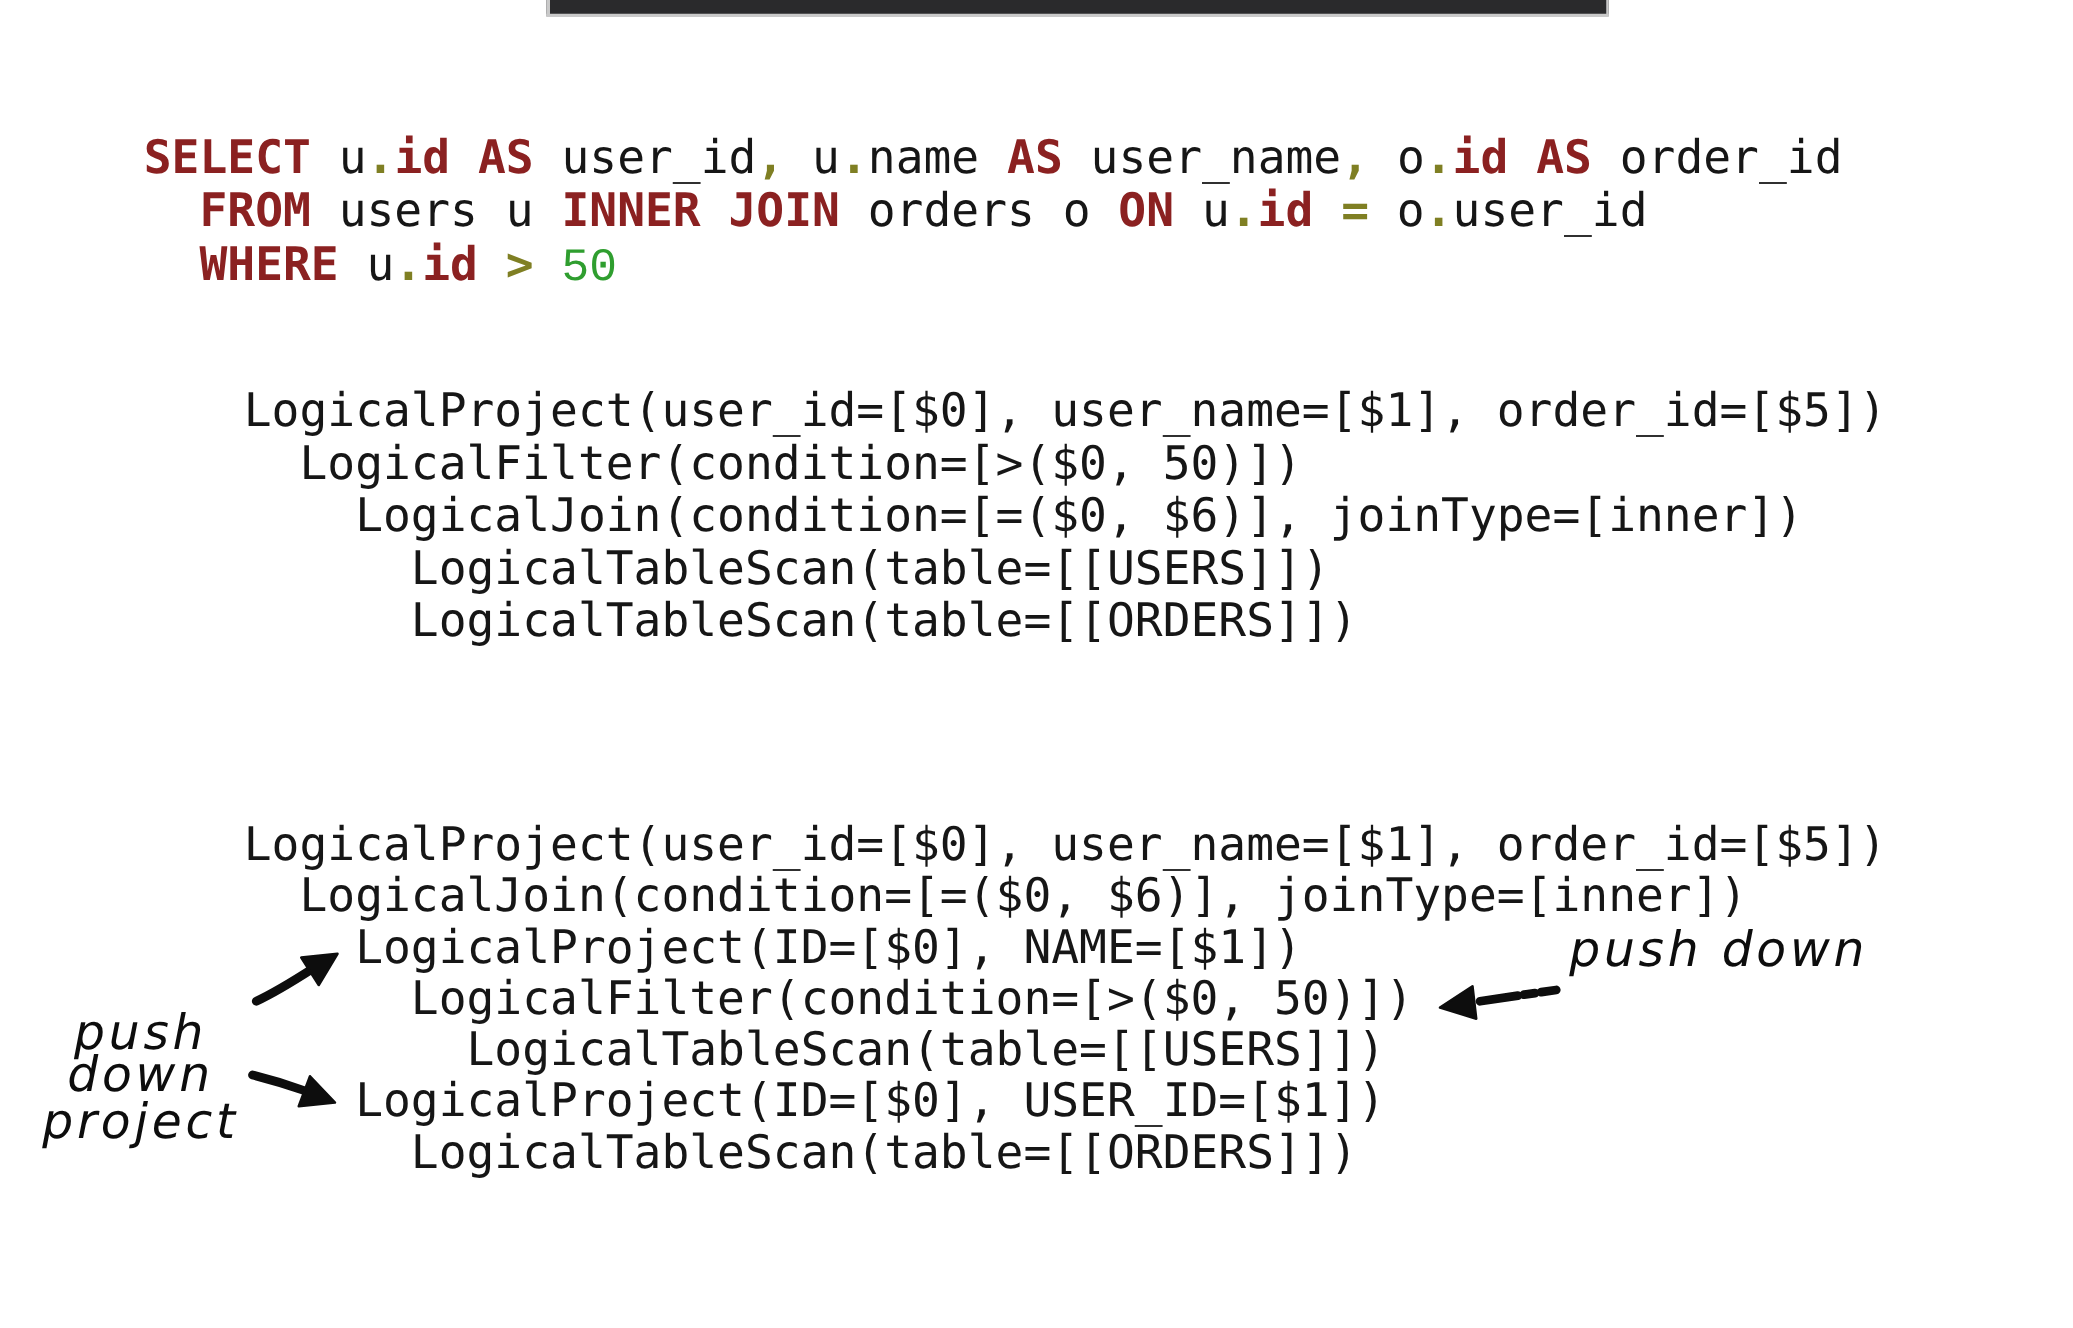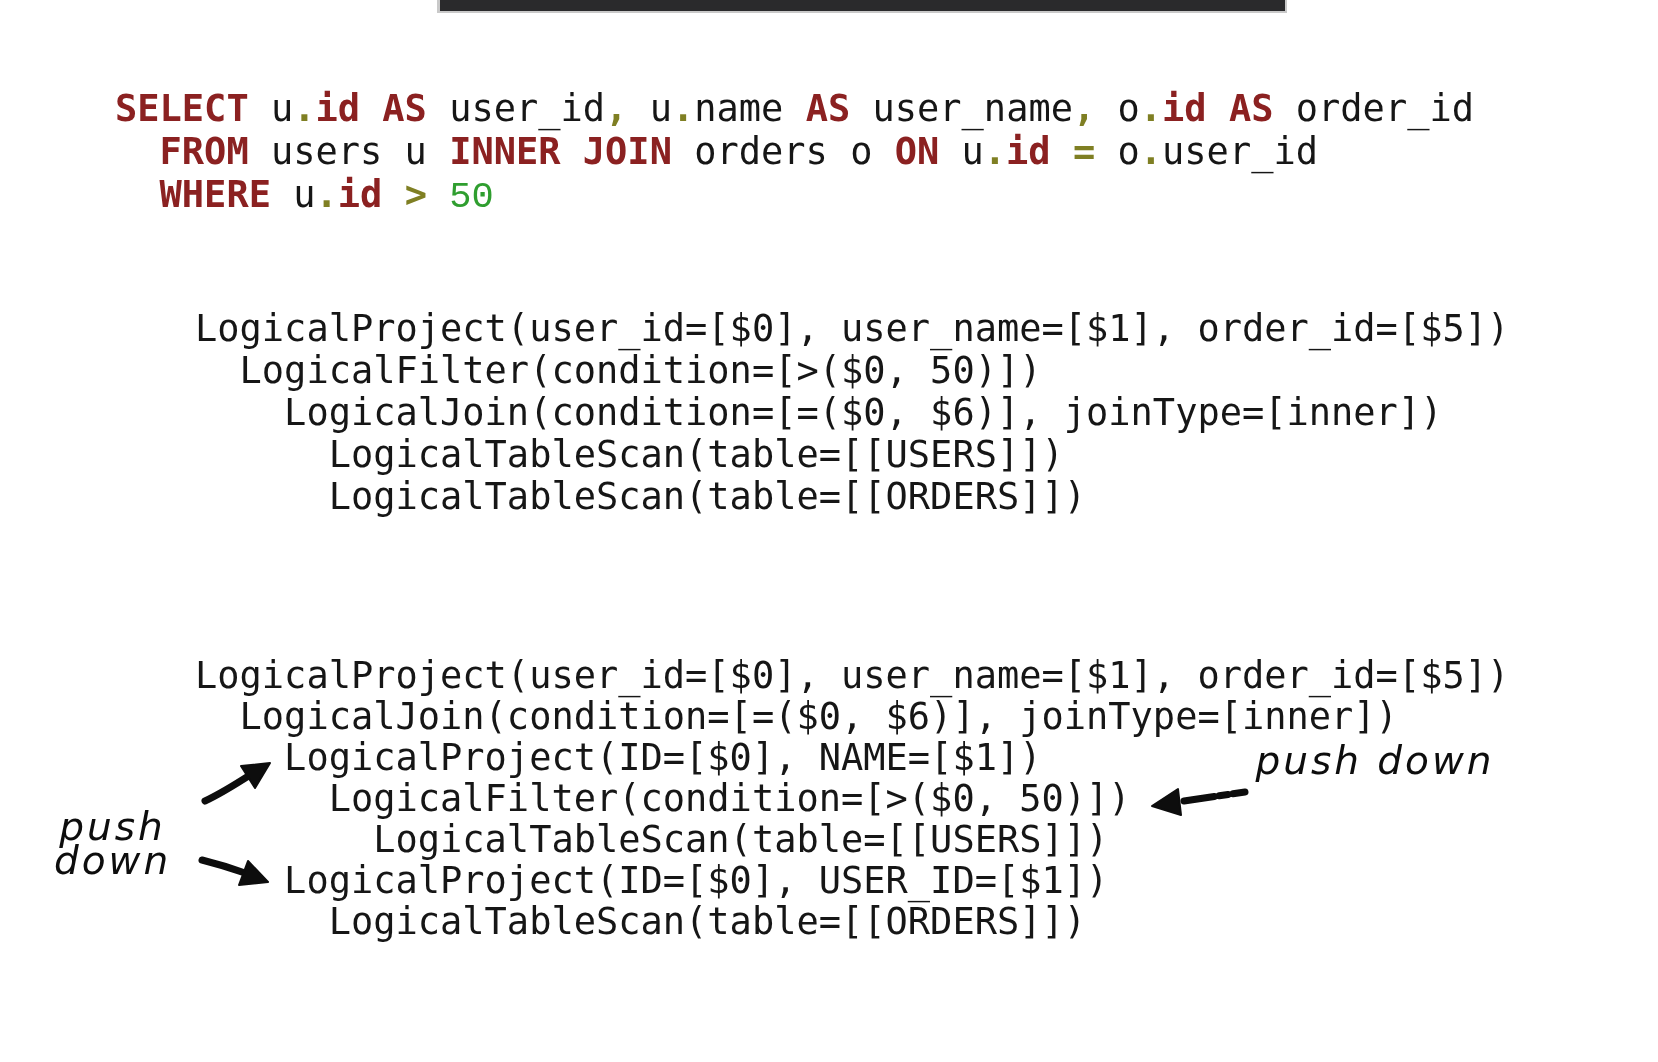--- a/index.html
+++ b/index.html
@@ -11,21 +11,21 @@
     font-family:"DejaVu Sans", sans-serif;}
   .abs{position:absolute;}
 
   
   .top-bar{left:437px;top:0;width:850px;height:13px;background:var(--bar);
     border-left:3px solid #c9c9c9;border-bottom:2px solid #c9c9c9;border-right:2px solid #c9c9c9;}
 
   
   pre.code{font-family:"DejaVu Sans Mono","Liberation Mono",monospace;
     font-size:37px;color:var(--code);white-space:pre;}
-  pre.sql{left:115px;top:87px;line-height:43px;}
+  pre.sql{left:115px;top:104px;line-height:43px;}
   pre.plan-before{left:195px;top:308px;line-height:42px;}
   pre.plan-after{left:195px;top:655px;line-height:41px;}
   .tok-k{color:var(--kw);font-weight:bold;}
   .tok-o{color:var(--op);font-weight:bold;}
   .tok-n{color:var(--num);font-family:Liberation Mono, monospace;}
   .tok-p{color:var(--code);}
 
   
   .note{font-family:"DejaVu Sans", sans-serif;font-style:italic;color:var(--hand);
     font-size:39px;line-height:34px;letter-spacing:3px;text-align:center;}
@@ -44,20 +44,21 @@
 <div class="abs top-bar"></div>
 
 <pre class="abs code sql"><div><span class="tok-k">SELECT</span><span class="tok-p"> u</span><span class="tok-o">.</span><span class="tok-k">id</span><span class="tok-p"> </span><span class="tok-k">AS</span><span class="tok-p"> user_id</span><span class="tok-o">,</span><span class="tok-p"> u</span><span class="tok-o">.</span><span class="tok-p">name </span><span class="tok-k">AS</span><span class="tok-p"> user_name</span><span class="tok-o">,</span><span class="tok-p"> o</span><span class="tok-o">.</span><span class="tok-k">id</span><span class="tok-p"> </span><span class="tok-k">AS</span><span class="tok-p"> order_id</span></div><div><span class="tok-p">  </span><span class="tok-k">FROM</span><span class="tok-p"> users u </span><span class="tok-k">INNER JOIN</span><span class="tok-p"> orders o </span><span class="tok-k">ON</span><span class="tok-p"> u</span><span class="tok-o">.</span><span class="tok-k">id</span><span class="tok-p"> </span><span class="tok-o">=</span><span class="tok-p"> o</span><span class="tok-o">.</span><span class="tok-p">user_id</span></div><div><span class="tok-p">  </span><span class="tok-k">WHERE</span><span class="tok-p"> u</span><span class="tok-o">.</span><span class="tok-k">id</span><span class="tok-p"> </span><span class="tok-o">&gt;</span><span class="tok-p"> </span><span class="tok-n">50</span></div></pre>
 
 <pre class="abs code plan-before"><div>LogicalProject(user_id=[$0], user_name=[$1], order_id=[$5])</div><div>  LogicalFilter(condition=[&gt;($0, 50)])</div><div>    LogicalJoin(condition=[=($0, $6)], joinType=[inner])</div><div>      LogicalTableScan(table=[[USERS]])</div><div>      LogicalTableScan(table=[[ORDERS]])</div></pre>
 
 <pre class="abs code plan-after"><div>LogicalProject(user_id=[$0], user_name=[$1], order_id=[$5])</div><div>  LogicalJoin(condition=[=($0, $6)], joinType=[inner])</div><div>    LogicalProject(ID=[$0], NAME=[$1])</div><div>      LogicalFilter(condition=[&gt;($0, 50)])</div><div>        LogicalTableScan(table=[[USERS]])</div><div>    LogicalProject(ID=[$0], USER_ID=[$1])</div><div>      LogicalTableScan(table=[[ORDERS]])</div></pre>
 
 <div class="abs note note-project">
   <span class="l1">push down</span>
+  <span class="l2">project</span>
 </div>
 
 <div class="abs note note-filter">
   <span class="l1">push down</span>
 </div>
 
 <svg class="abs arrows" viewBox="0 0 1658 1062">
   <g>
     <path d="M205,801 C222,793 236,784 250,775"></path>
     <polygon points="270,763 255,788 241,766"></polygon>

